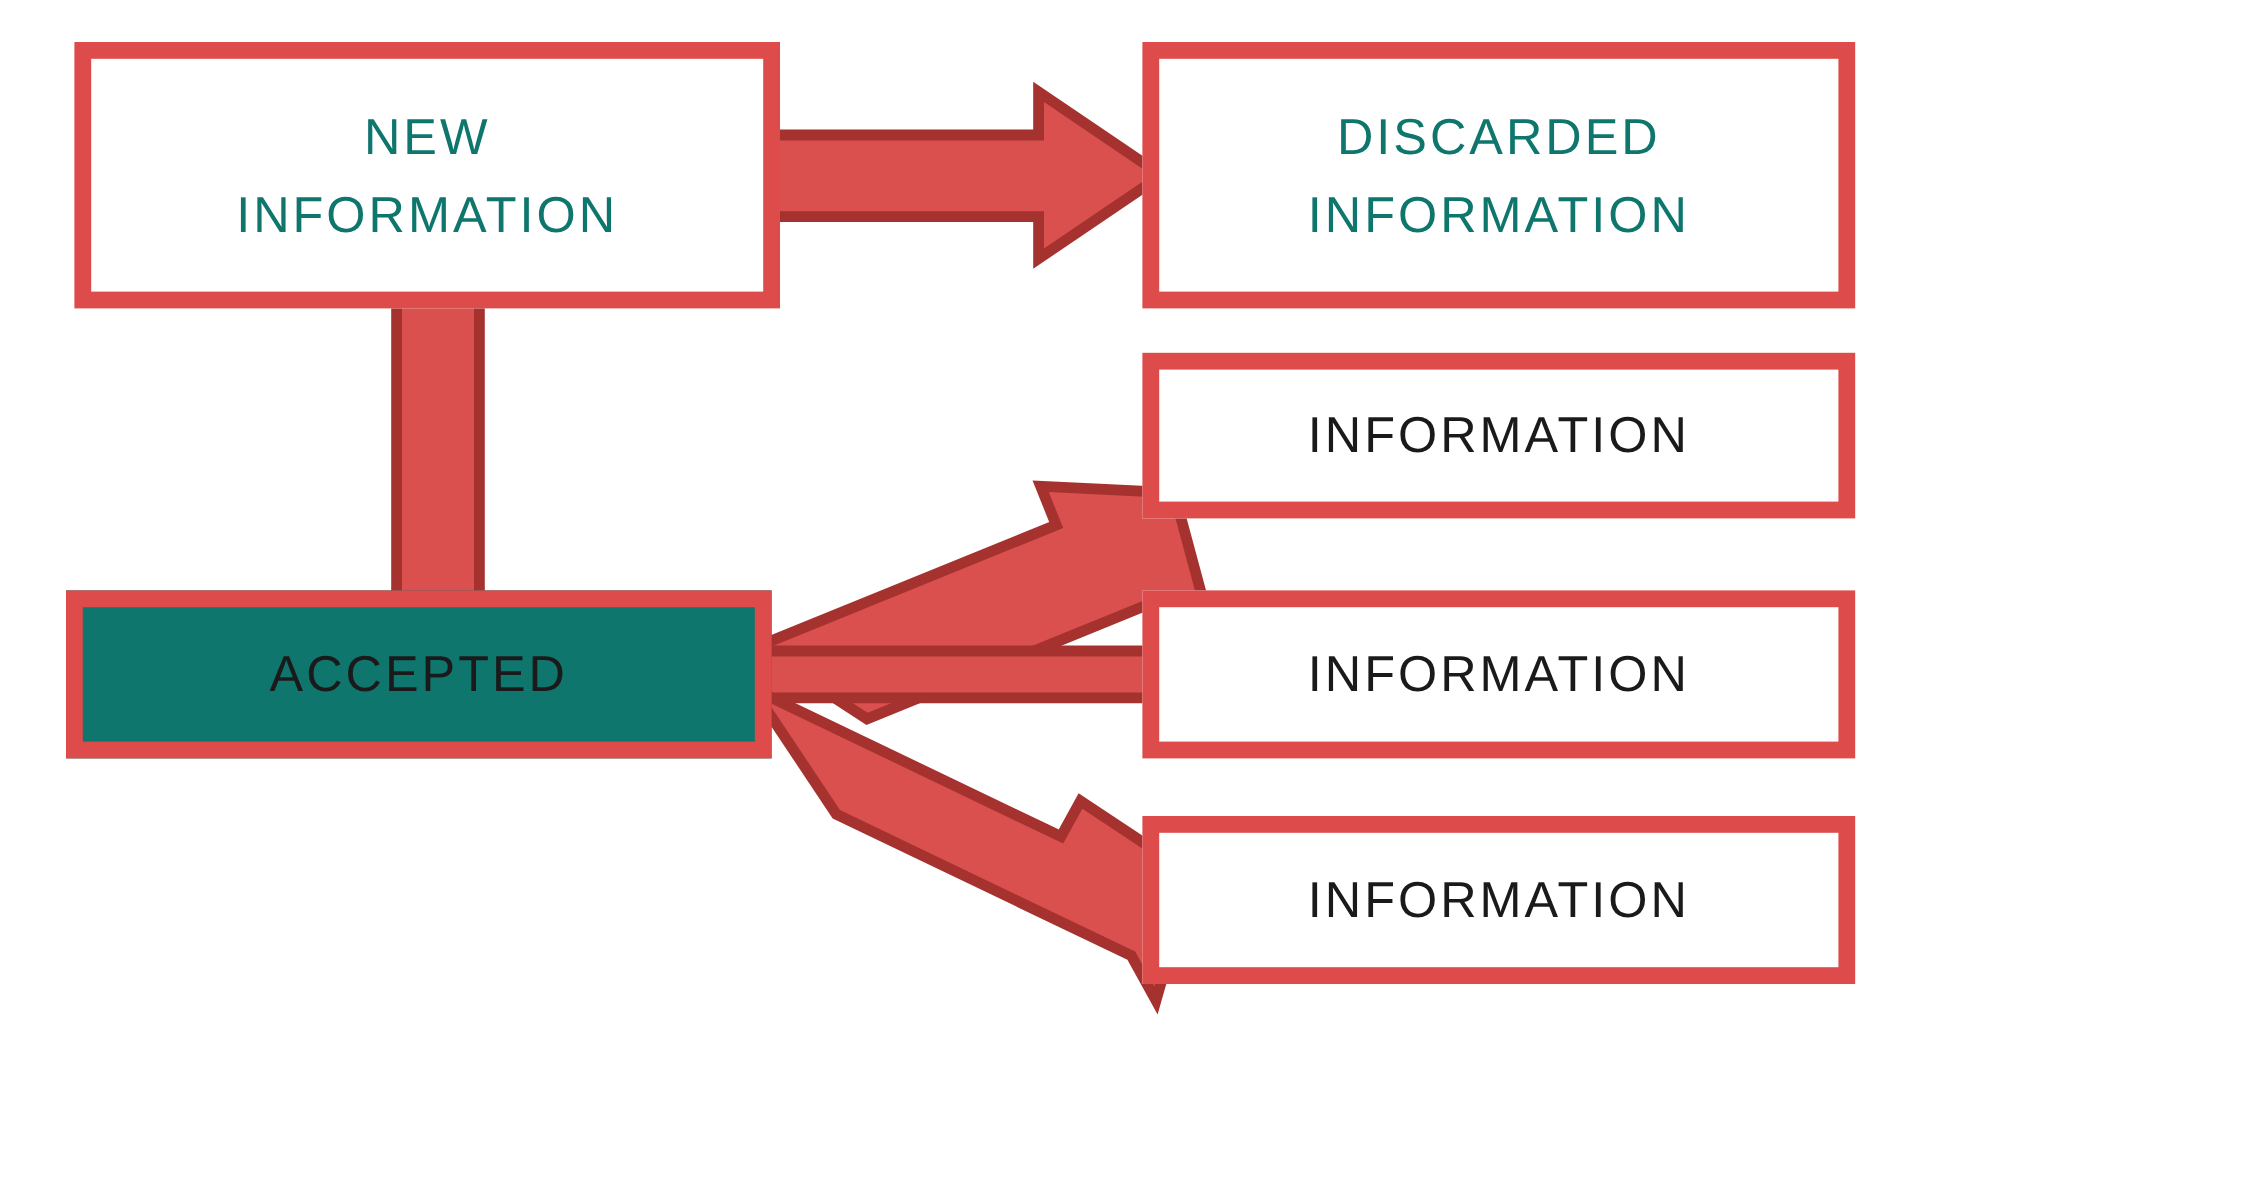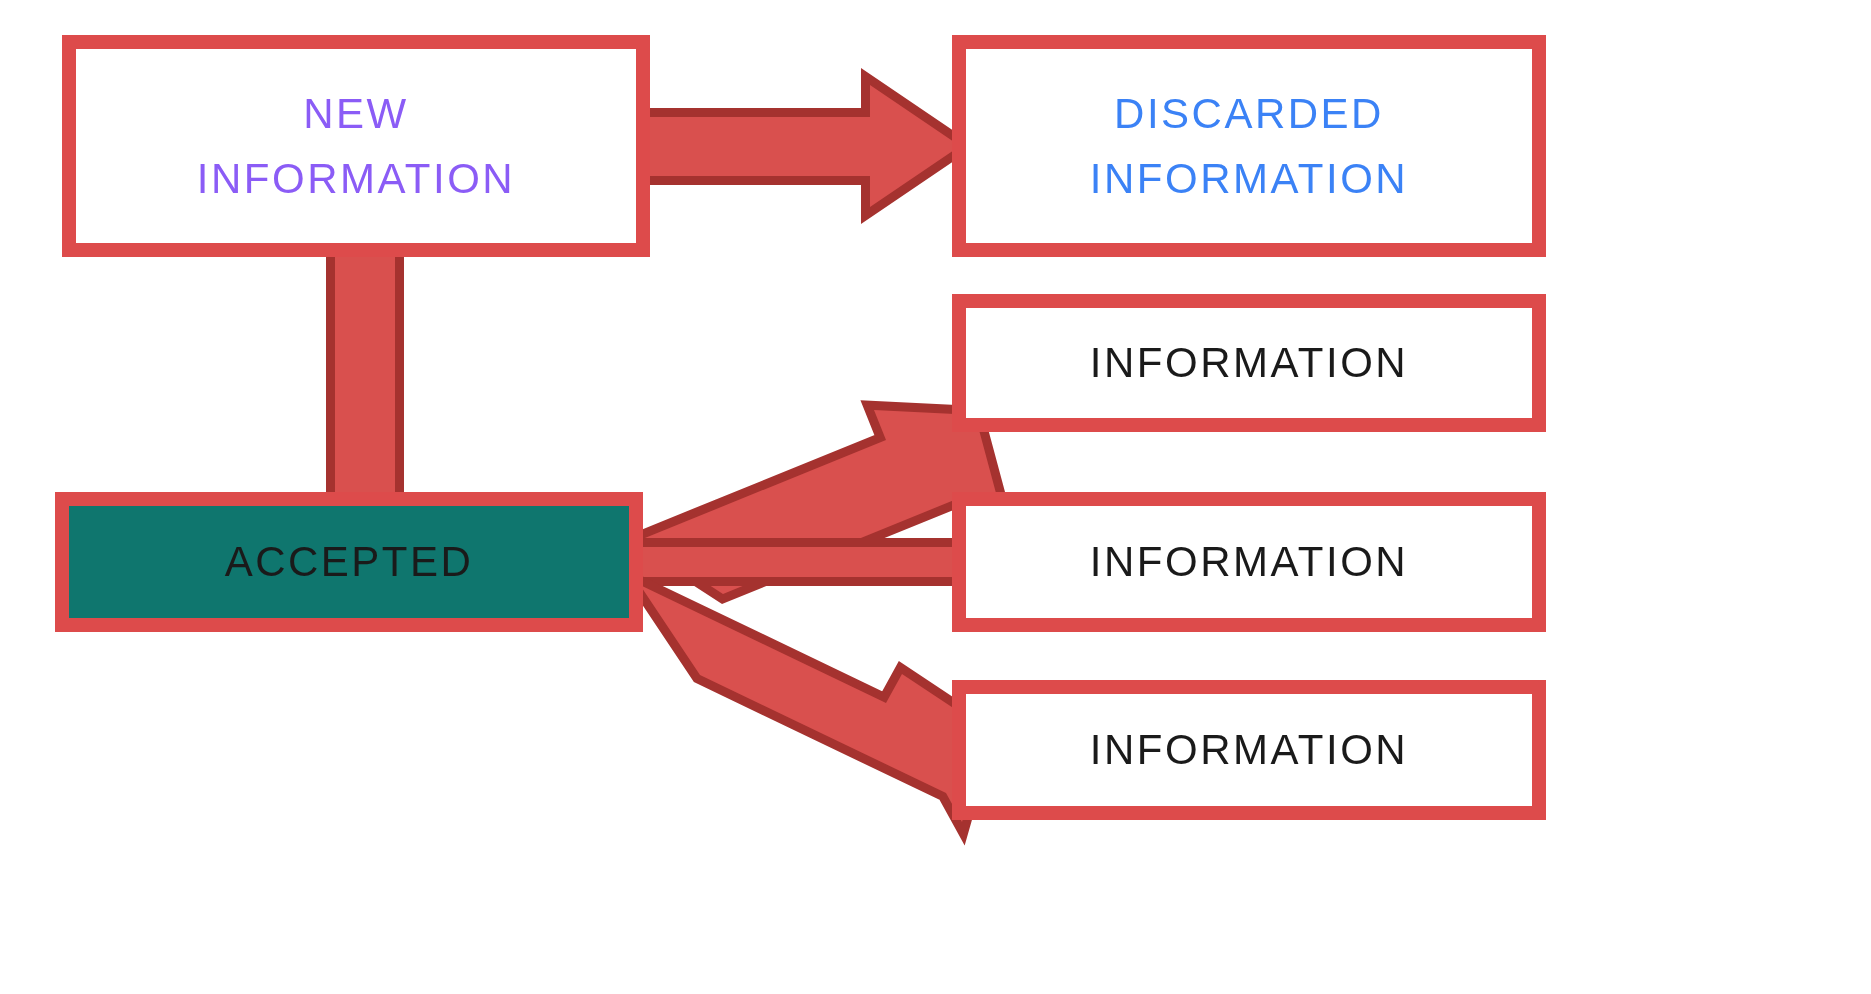--- a/index.html
+++ b/index.html
@@ -83,26 +83,26 @@
       <polygon points="640,547 1015,547 1015,513 1100,562 1015,611 1015,577 640,577" fill="#D9504E" stroke="none"></polygon>
     </g>
 
     <g>
       <polygon points="640,585 886,703 902,674 988,731 962,822 946,793 700,675" fill="#D9504E" stroke="#A5322F" stroke-width="18" stroke-linejoin="miter"></polygon>
       <polygon points="640,585 886,703 902,674 988,731 962,822 946,793 700,675" fill="#D9504E" stroke="none"></polygon>
     </g>
   </svg>
 
   <div class="node" id="node-new-information" style="left: 62px; top: 35px; width: 588px; height: 222px; border-color: rgb(221, 75, 75); background: rgb(255, 255, 255);">
-    <span class="node-label" style="color: #8b5cf6;">NEW
+    <span class="node-label" style="color: #0f766e;">NEW
 INFORMATION</span>
   </div>
 
   <div class="node" id="node-discarded-information" style="left: 952px; top: 35px; width: 594px; height: 222px; border-color: rgb(221, 75, 75); background: rgb(255, 255, 255);">
-    <span class="node-label" style="color: #3b82f6;">DISCARDED
+    <span class="node-label" style="color: #0f766e;">DISCARDED
 INFORMATION</span>
   </div>
 
   <div class="node" id="node-accepted" style="left: 55px; top: 492px; width: 588px; height: 140px; border-color: rgb(221, 75, 75); background: #0f766e;">
     <span class="node-label" style="color: rgb(26, 26, 26);">ACCEPTED</span>
   </div>
 
   <div class="node" id="node-information-1" style="left: 952px; top: 294px; width: 594px; height: 138px; border-color: rgb(221, 75, 75); background: rgb(255, 255, 255);">
     <span class="node-label" style="color: rgb(26, 26, 26);">INFORMATION</span>
   </div>

